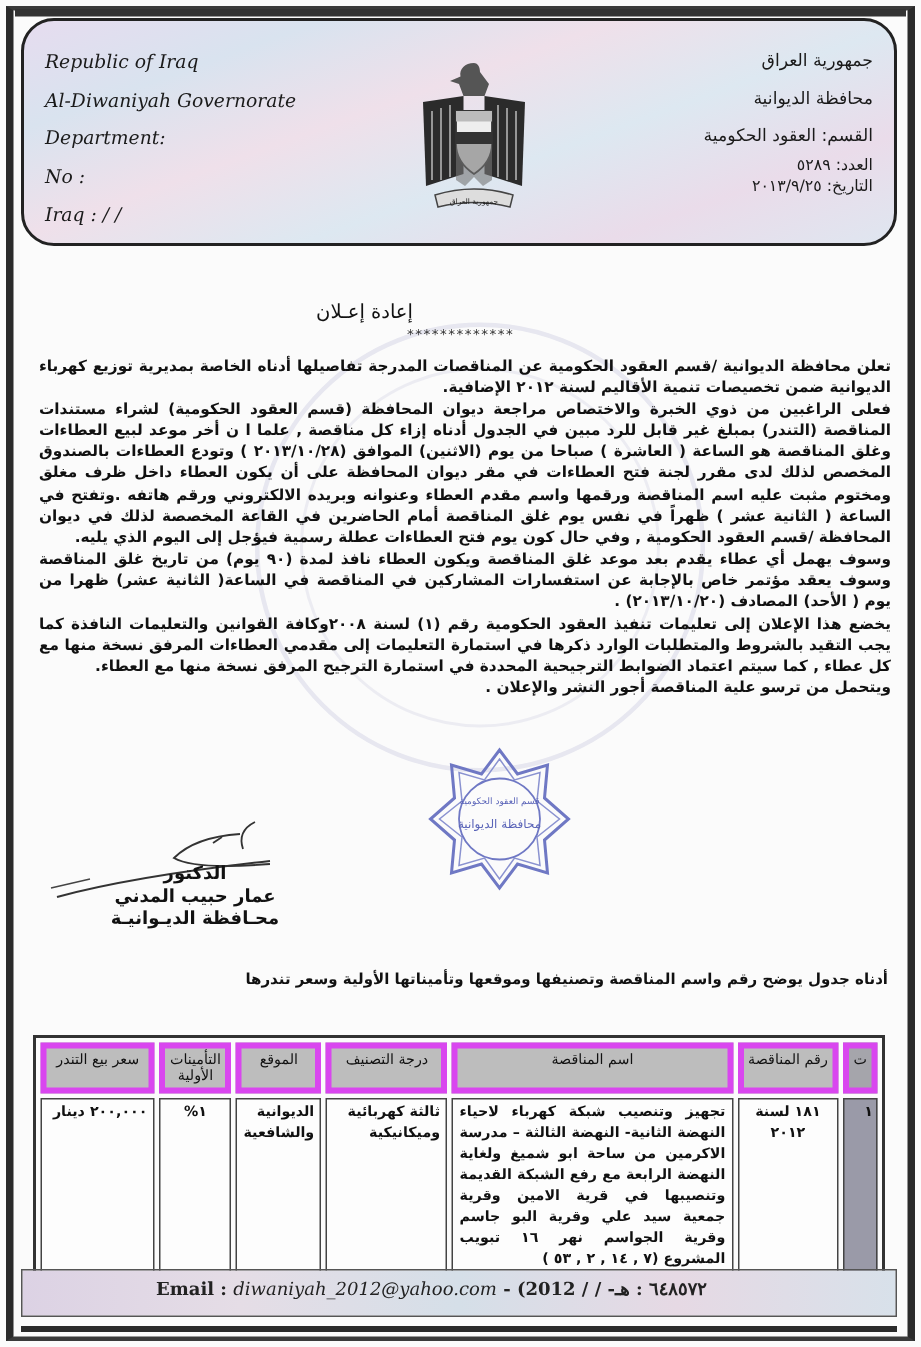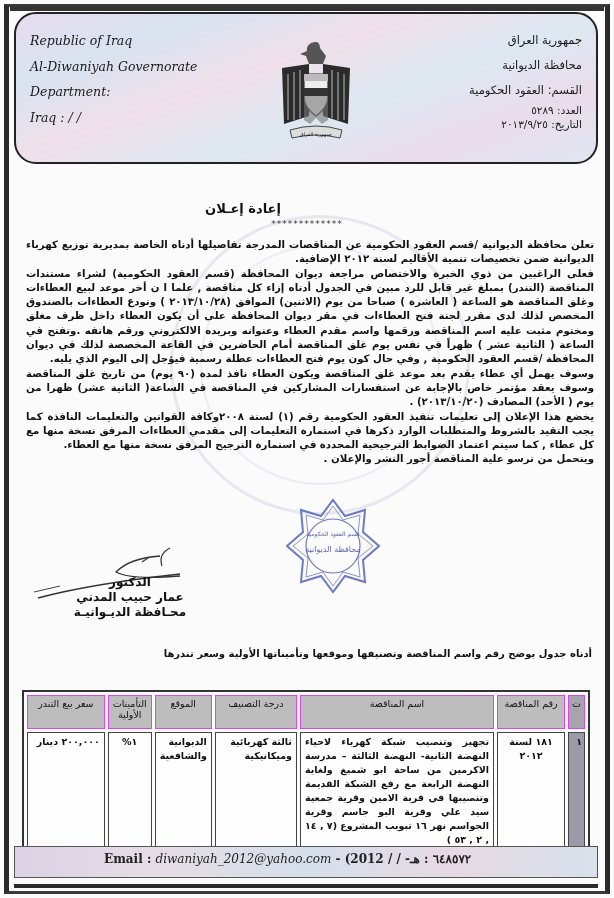--- a/index.html
+++ b/index.html
@@ -30,21 +30,21 @@
       font-family: "DejaVu Sans", sans-serif; font-size: 11.5px; color: #1a1a1a;
     }
     .right-header .rh-line { height: 25px; line-height: 25px; }
     .right-header .rh-small { font-size: 10.5px; height: 14px; line-height: 14px; }
     .emblem {
       position: absolute; left: 260px; top: 20px; width: 80px; height: 120px;
     }
 
     .title {
       position: absolute; left: 0; width: 486px; top: 201px; text-align: center;
-      font-family: "DejaVu Sans", sans-serif; font-size: 13px; font-weight: bold; direction: rtl;
+      font-family: "DejaVu Sans", sans-serif; font-size: 13px; font-weight: normal; direction: rtl;
     }
     .stars {
       position: absolute; left: 0; width: 614px; top: 219px; text-align: center;
       font-size: 9px; letter-spacing: 1px; color: #333;
     }
 
     .watermark {
       position: absolute; left: 170px; top: 215px; width: 300px; height: 300px; border-radius: 50%;
       border: 3px solid rgba(160,160,200,0.22); pointer-events: none;
     }
@@ -74,21 +74,21 @@
       position: absolute; right: 22px; top: 648px; direction: rtl;
       font-family: "DejaVu Sans", sans-serif; font-size: 10px; font-weight: bold;
     }
 
     .tender-table {
       position: absolute; left: 22px; top: 690px; width: 568px; height: 140px;
       border: 2px solid #333; direction: rtl; border-collapse: separate; border-spacing: 3px;
       font-family: "DejaVu Sans", sans-serif;
     }
     .tender-table th {
-      background: #bdbdbd; border: 1px solid #d946ef; font-size: 9.5px; font-weight: normal;
+      background: #bdbdbd; border: 4px solid #d946ef; font-size: 9.5px; font-weight: normal;
       height: 34px; text-align: center; vertical-align: top; padding: 2px 3px; color: #111;
     }
     .tender-table td {
       border: 1px solid #444; font-size: 9.5px; font-weight: bold; vertical-align: top; padding: 2px 4px;
       text-align: right; line-height: 14px; background: #fdfdfd;
     }
     .tender-table td.col-num { background: #9a9aa8; width: 16px; padding: 2px; }
     .tender-table th.col-num { width: 16px; background: #a5a5ab; }
     .tender-table td.center { text-align: center; }
     .tender-table td.name { text-align: justify; }
@@ -111,20 +111,21 @@
 <body>
 
 <div class="page-frame"></div>
 <div class="header-top-line"></div>
 
 <div class="header-band">
   <div class="left-header">
     <div>Republic of Iraq</div>
     <div>Al-Diwaniyah Governorate</div>
     <div>Department:</div>
+    <div>No :</div>
     <div>Iraq :    /    /</div>
   </div>
 
   <svg class="emblem" viewBox="0 0 80 120">
     <path d="M40 8 C34 8 30 12 31 17 L24 20 L30 22 L33 30 L47 30 L50 22 L44 14 C44 10 42 8 40 8 Z" fill="#555"></path>
     <path d="M6 34 L33 30 L33 82 L8 90 Z" fill="#2b2b2b"></path>
     <path d="M74 34 L47 30 L47 82 L72 90 Z" fill="#2b2b2b"></path>
     <g stroke="#bbb" stroke-width="1">
       <line x1="12" y1="40" x2="12" y2="86"></line>
         <line x1="18" y1="38" x2="18" y2="86"></line>

